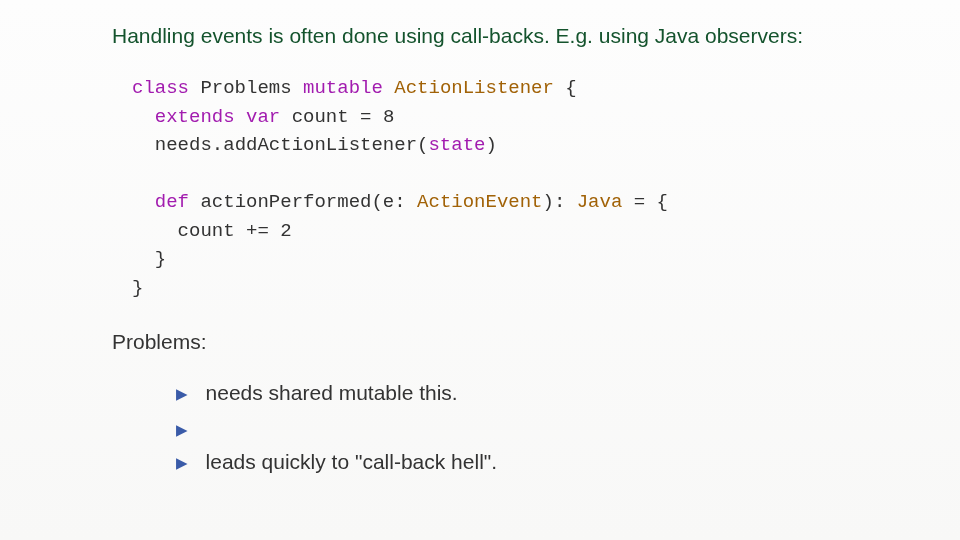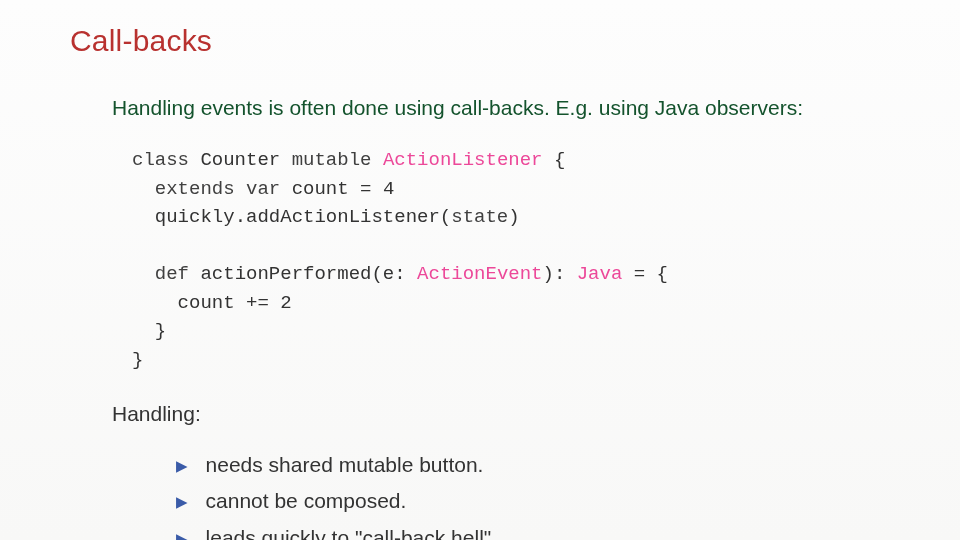--- a/index.html
+++ b/index.html
@@ -35,22 +35,22 @@
     }
     .code-block {
       font-family: 'Consolas', 'Menlo', 'Courier New', monospace;
       font-size: 19px;
       line-height: 1.5;
       margin-left: 62px;
       margin-bottom: 28px;
       color: #333;
       white-space: pre;
     }
-    .kw { color: #404040; }
-    .type { color: #ec4899; }
+    .kw { color: #a21caf; }
+    .type { color: #a16207; }
     .problems-label {
       font-size: 21px;
       color: #333;
       margin-left: 42px;
       margin-bottom: 24px;
     }
     .bullet-list {
       margin-left: 106px;
     }
     .bullet-item {
@@ -65,42 +65,40 @@
       color: #3a5ba8;
       margin-right: 18px;
       font-size: 15px;
       margin-top: 5px;
     }
   </style>
 </head>
 <body>
 
 <div class="slide">
-  <h1 class="title">Call-backs</h1>
 
   <p class="intro">Handling events is often done using call-backs. E.g. using Java observers:</p>
 
-  <div class="code-block"><span class="kw">class</span><span> Counter </span><span class="kw">mutable</span><span> </span><span class="type">ActionListener</span><span> {</span>
-  <span class="kw">extends</span><span> </span><span class="kw">var</span><span> count = 4</span>
-  <span>quickly.addActionListener(</span><span class="kw">state</span><span>)</span>
+  <div class="code-block"><span class="kw">class</span><span> Problems </span><span class="kw">mutable</span><span> </span><span class="type">ActionListener</span><span> {</span>
+  <span class="kw">extends</span><span> </span><span class="kw">var</span><span> count = 8</span>
+  <span>needs.addActionListener(</span><span class="kw">state</span><span>)</span>
 
   <span class="kw">def</span><span> actionPerformed(e: </span><span class="type">ActionEvent</span><span>): </span><span class="type">Java</span><span> = {</span>
     <span>count += 2</span>
   <span>}</span>
 <span>}</span></div>
 
-  <p class="problems-label">Handling:</p>
+  <p class="problems-label">Problems:</p>
 
   <div class="bullet-list">
     <div class="bullet-item">
       <span class="bullet-marker">▶</span>
-      <span>needs shared mutable button.</span>
+      <span>needs shared mutable this.</span>
     </div>
     <div class="bullet-item">
       <span class="bullet-marker">▶</span>
-      <span>cannot be composed.</span>
     </div>
     <div class="bullet-item">
       <span class="bullet-marker">▶</span>
       <span>leads quickly to "call-back hell".</span>
     </div>
   </div>
 </div>
 
 </body></html>

